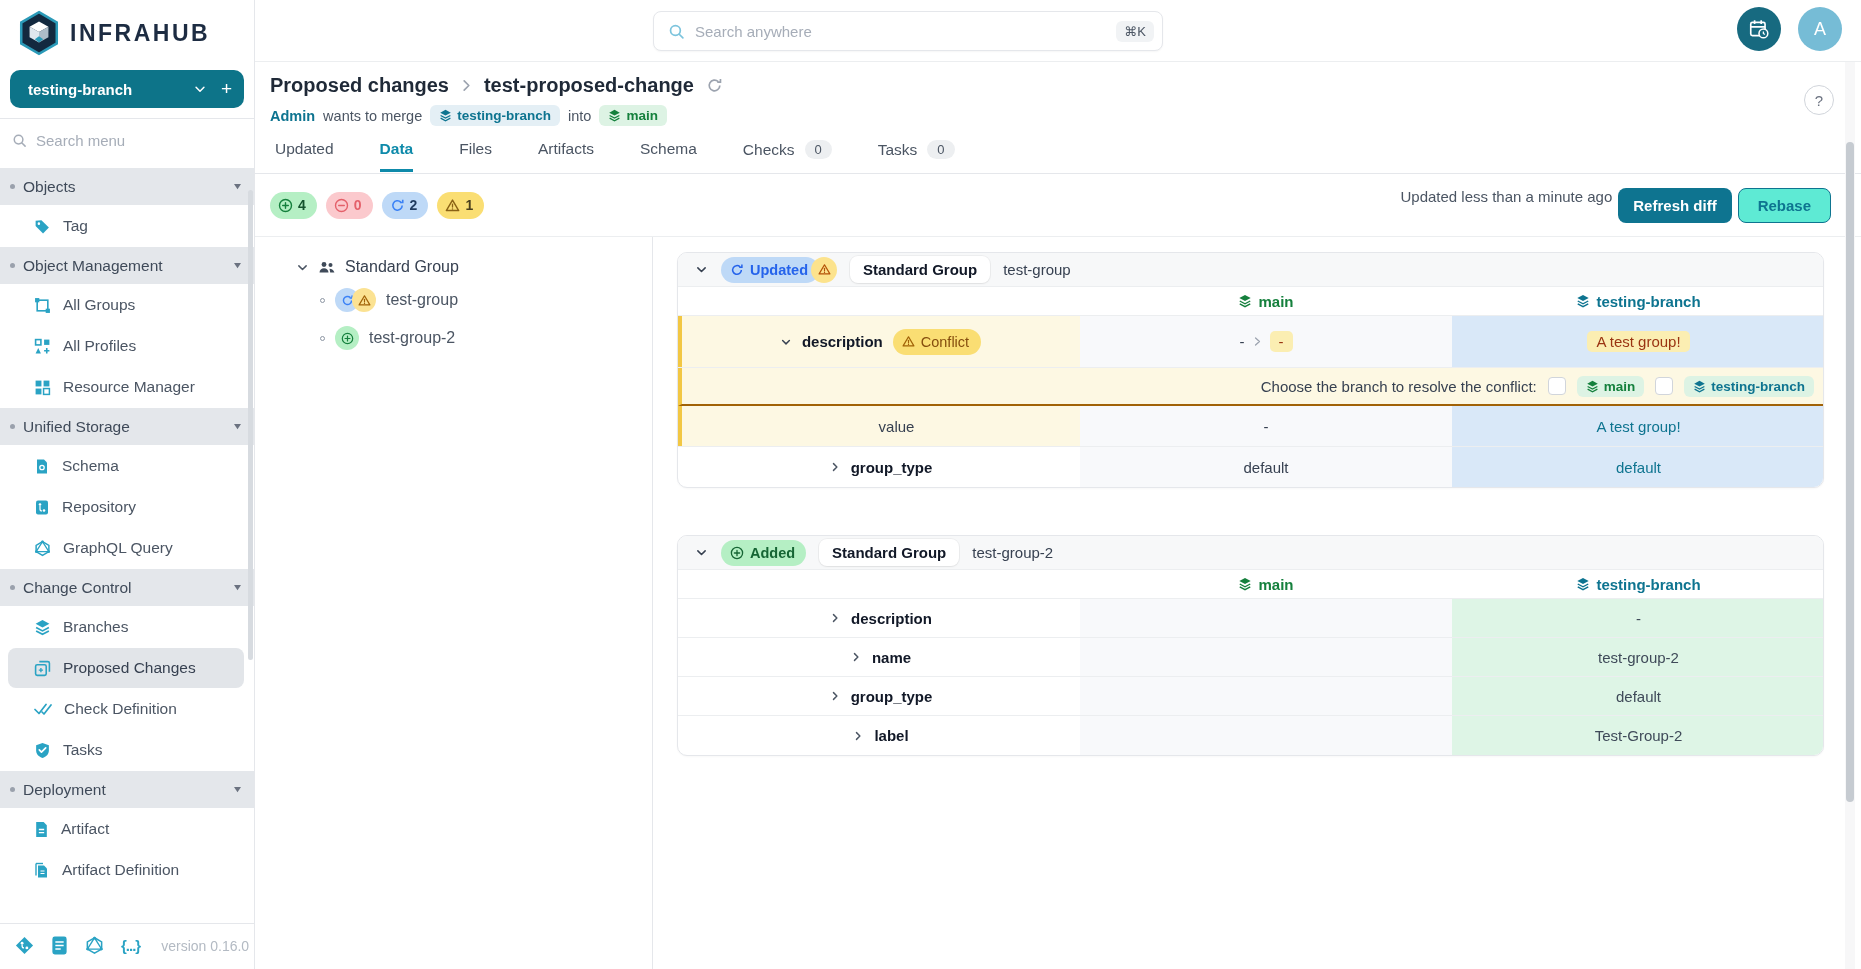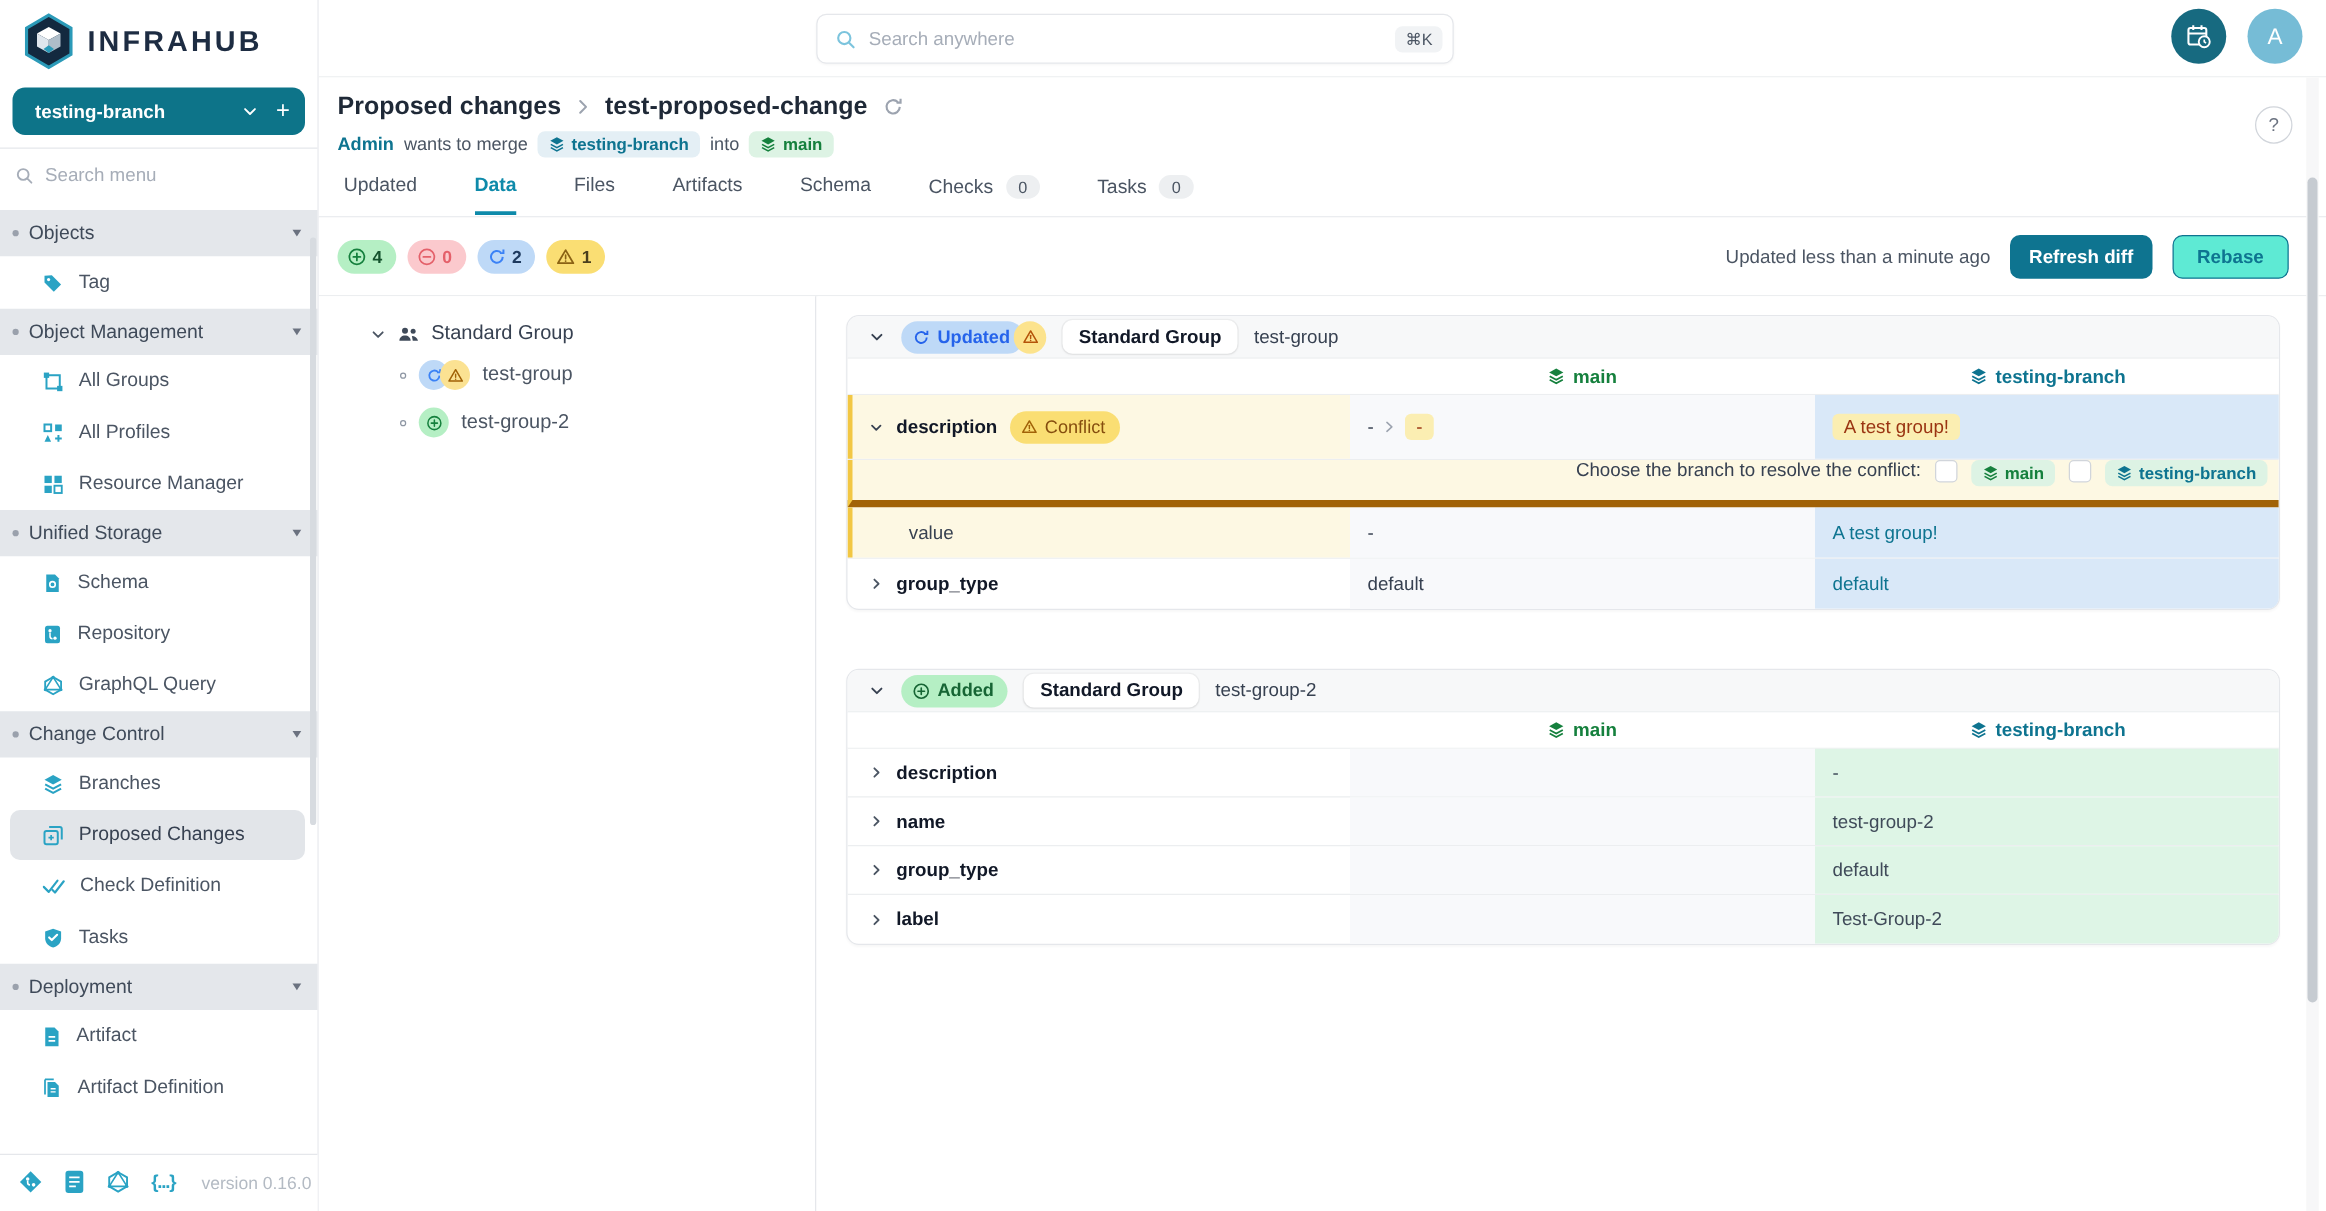--- a/index.html
+++ b/index.html
@@ -56,21 +56,21 @@
   .tab.active { color:#0e8aaa; font-weight:600; border-bottom-color:#0e8aaa;align-items:flex-end; }
   .tab .chip { background:#edeff1; border-radius:12px; padding:2px 10px; font-size:13px; color:#4b5563; font-weight:400; }
 
   
   .toolbar { position:absolute; left:255px; top:174px; width:1606px; height:63px; border-bottom:1px solid #eceef0; display:flex; align-items:center; padding:0 30px 0 15px; background:#fff; }
   .cpill { display:inline-flex; align-items:center; gap:5px; height:27px; border-radius:14px; padding:0 11px 0 8px; font-size:14px; font-weight:600; margin-right:9px; }
   .cpill.green { background:#b5efc4; color:#14532d; }
   .cpill.red { background:#fbc9cd; color:#e4606a; }
   .cpill.blue { background:#bed9f7; color:#1e3a5f; }
   .cpill.yellow { background:#fade73; color:#4a3f1d; }
-  .tb-right { margin-left:auto; display:flex; align-items:center; gap:16px; }
+  .tb-right { margin-left:auto; display:flex; gap:6px; }
   .updated-text { color:#4b5563; font-size:15px; }
   .btn-primary { background:#0e7490; color:#fff; border:none; border-radius:8px; padding:9px 15px; font-size:15px; font-weight:600; font-family:inherit; cursor:pointer; }
   .btn-outline { background:#5eead4; color:#0e7490; border:1.5px solid #0e7490; border-radius:8px; padding:8px 19px; font-size:15px; font-weight:600; font-family:inherit; cursor:pointer; }
 
   
   .tree-panel { position:absolute; left:255px; top:237px; width:398px; bottom:0; border-right:1px solid #e5e7eb; background:#fff; padding:21px 0 0 41px; }
   .tree-root { display:flex; align-items:center; gap:9px; font-size:16px; color:#374151; cursor:pointer; }
   .tree-child { display:flex; align-items:center; gap:10px; margin:10px 0 0 24px; font-size:16px; color:#4b5563; cursor:pointer; height:28px; }
   .odot { width:5px; height:5px; border:1.4px solid #8d96a3; border-radius:50%; }
   .mini-circ { width:24px; height:24px; border-radius:50%; display:flex; align-items:center; justify-content:center; }
@@ -83,32 +83,32 @@
   .card-head { height:34px; background:#f7f8f9; border-bottom:1px solid #eceef0; display:flex; align-items:center; gap:13px; padding:0 14px 0 17px; }
   .spill { display:inline-flex; align-items:center; gap:6px; height:26px; border-radius:13px; padding:0 11px 0 9px; font-size:14.5px; font-weight:600; }
   .spill.updated { background:#bed9f7; color:#2563eb; }
   .spill.added { background:#b5efc4; color:#166534; }
   .warn-circ { width:26px; height:26px; border-radius:50%; background:#fce38d; color:#b45309; display:flex; align-items:center; justify-content:center; margin-left:-8px; }
   .kind-badge { background:#fff; border-radius:8px; padding:5px 13px; font-size:15px; font-weight:700; color:#111827; box-shadow:0 0 0 1px rgba(0,0,0,.04), 0 1px 2px rgba(0,0,0,.06); }
   .obj-name { font-size:15px; color:#374151; }
 
   .trow { display:grid; grid-template-columns:402px 372px 373px; border-bottom:1px solid #eceef0; }
   .trow:last-child { border-bottom:none; }
-  .cell { display:flex; align-items:center; padding:0 14px; font-size:15px; }
+  .cell { display:flex; align-items:center; padding:0 14px; font-size:15px;justify-content:center; }
   .attr-cell { gap:10px; padding-left:17px; }
   .attr-label { font-weight:700; color:#111827; }
   .main-cell { background:#f8f9fb; color:#374151; }
   .branch-cell-blue { background:#d9e8f8; color:#0e7490; }
   .branch-cell-green { background:#def5e6; color:#3f4a59; }
   .colhead { height:29px; }
   .colhead .cell { justify-content:center; font-weight:700; gap:6px; background:#fff; }
   .col-main-h { color:#15803d; }
   .col-branch-h { color:#0e7490; }
   .row-conflict-bg { background:#fdf8e3; border-left:4px solid #f2c744; padding-left:13px; }
-  .row-choose { height:38px; background:#fdf8e3; border-left:4px solid #f2c744; display:flex; align-items:flex-start; justify-content:flex-end; gap:11px; padding-right:9px; border-bottom:6px solid #a16207; font-size:15px; color:#374151; }
+  .row-choose { height:38px; background:#fdf8e3; border-left:4px solid #f2c744; display:flex; align-items:center; justify-content:flex-end; gap:11px; padding-right:9px; border-bottom:2px solid #a16207; font-size:15px; color:#374151; }
   .conflict-pill { display:inline-flex; align-items:center; gap:6px; height:26px; border-radius:13px; padding:0 12px 0 9px; background:#fade73; color:#854d0e; font-size:14.5px; font-weight:500; }
   .yhl { background:#fbeeb2; border-radius:5px; padding:2px 9px; color:#9a3412; }
   .checkbox { width:18px; height:18px; background:#fff; border:1px solid #d1d5db; border-radius:4px; cursor:pointer; flex:none; }
   .h-desc { height:52px; }
   .h-val { height:41px; }
   .h-grp { height:40px; }
   .h-c2 { height:39px; }
   .chev-btn { background:none; border:none; cursor:pointer; color:#374151; display:flex; align-items:center; padding:0; }
 
   .main-scrollbar { position:absolute; left:1845px; top:62px; width:10px; bottom:0; background:#f7f7f8; }

